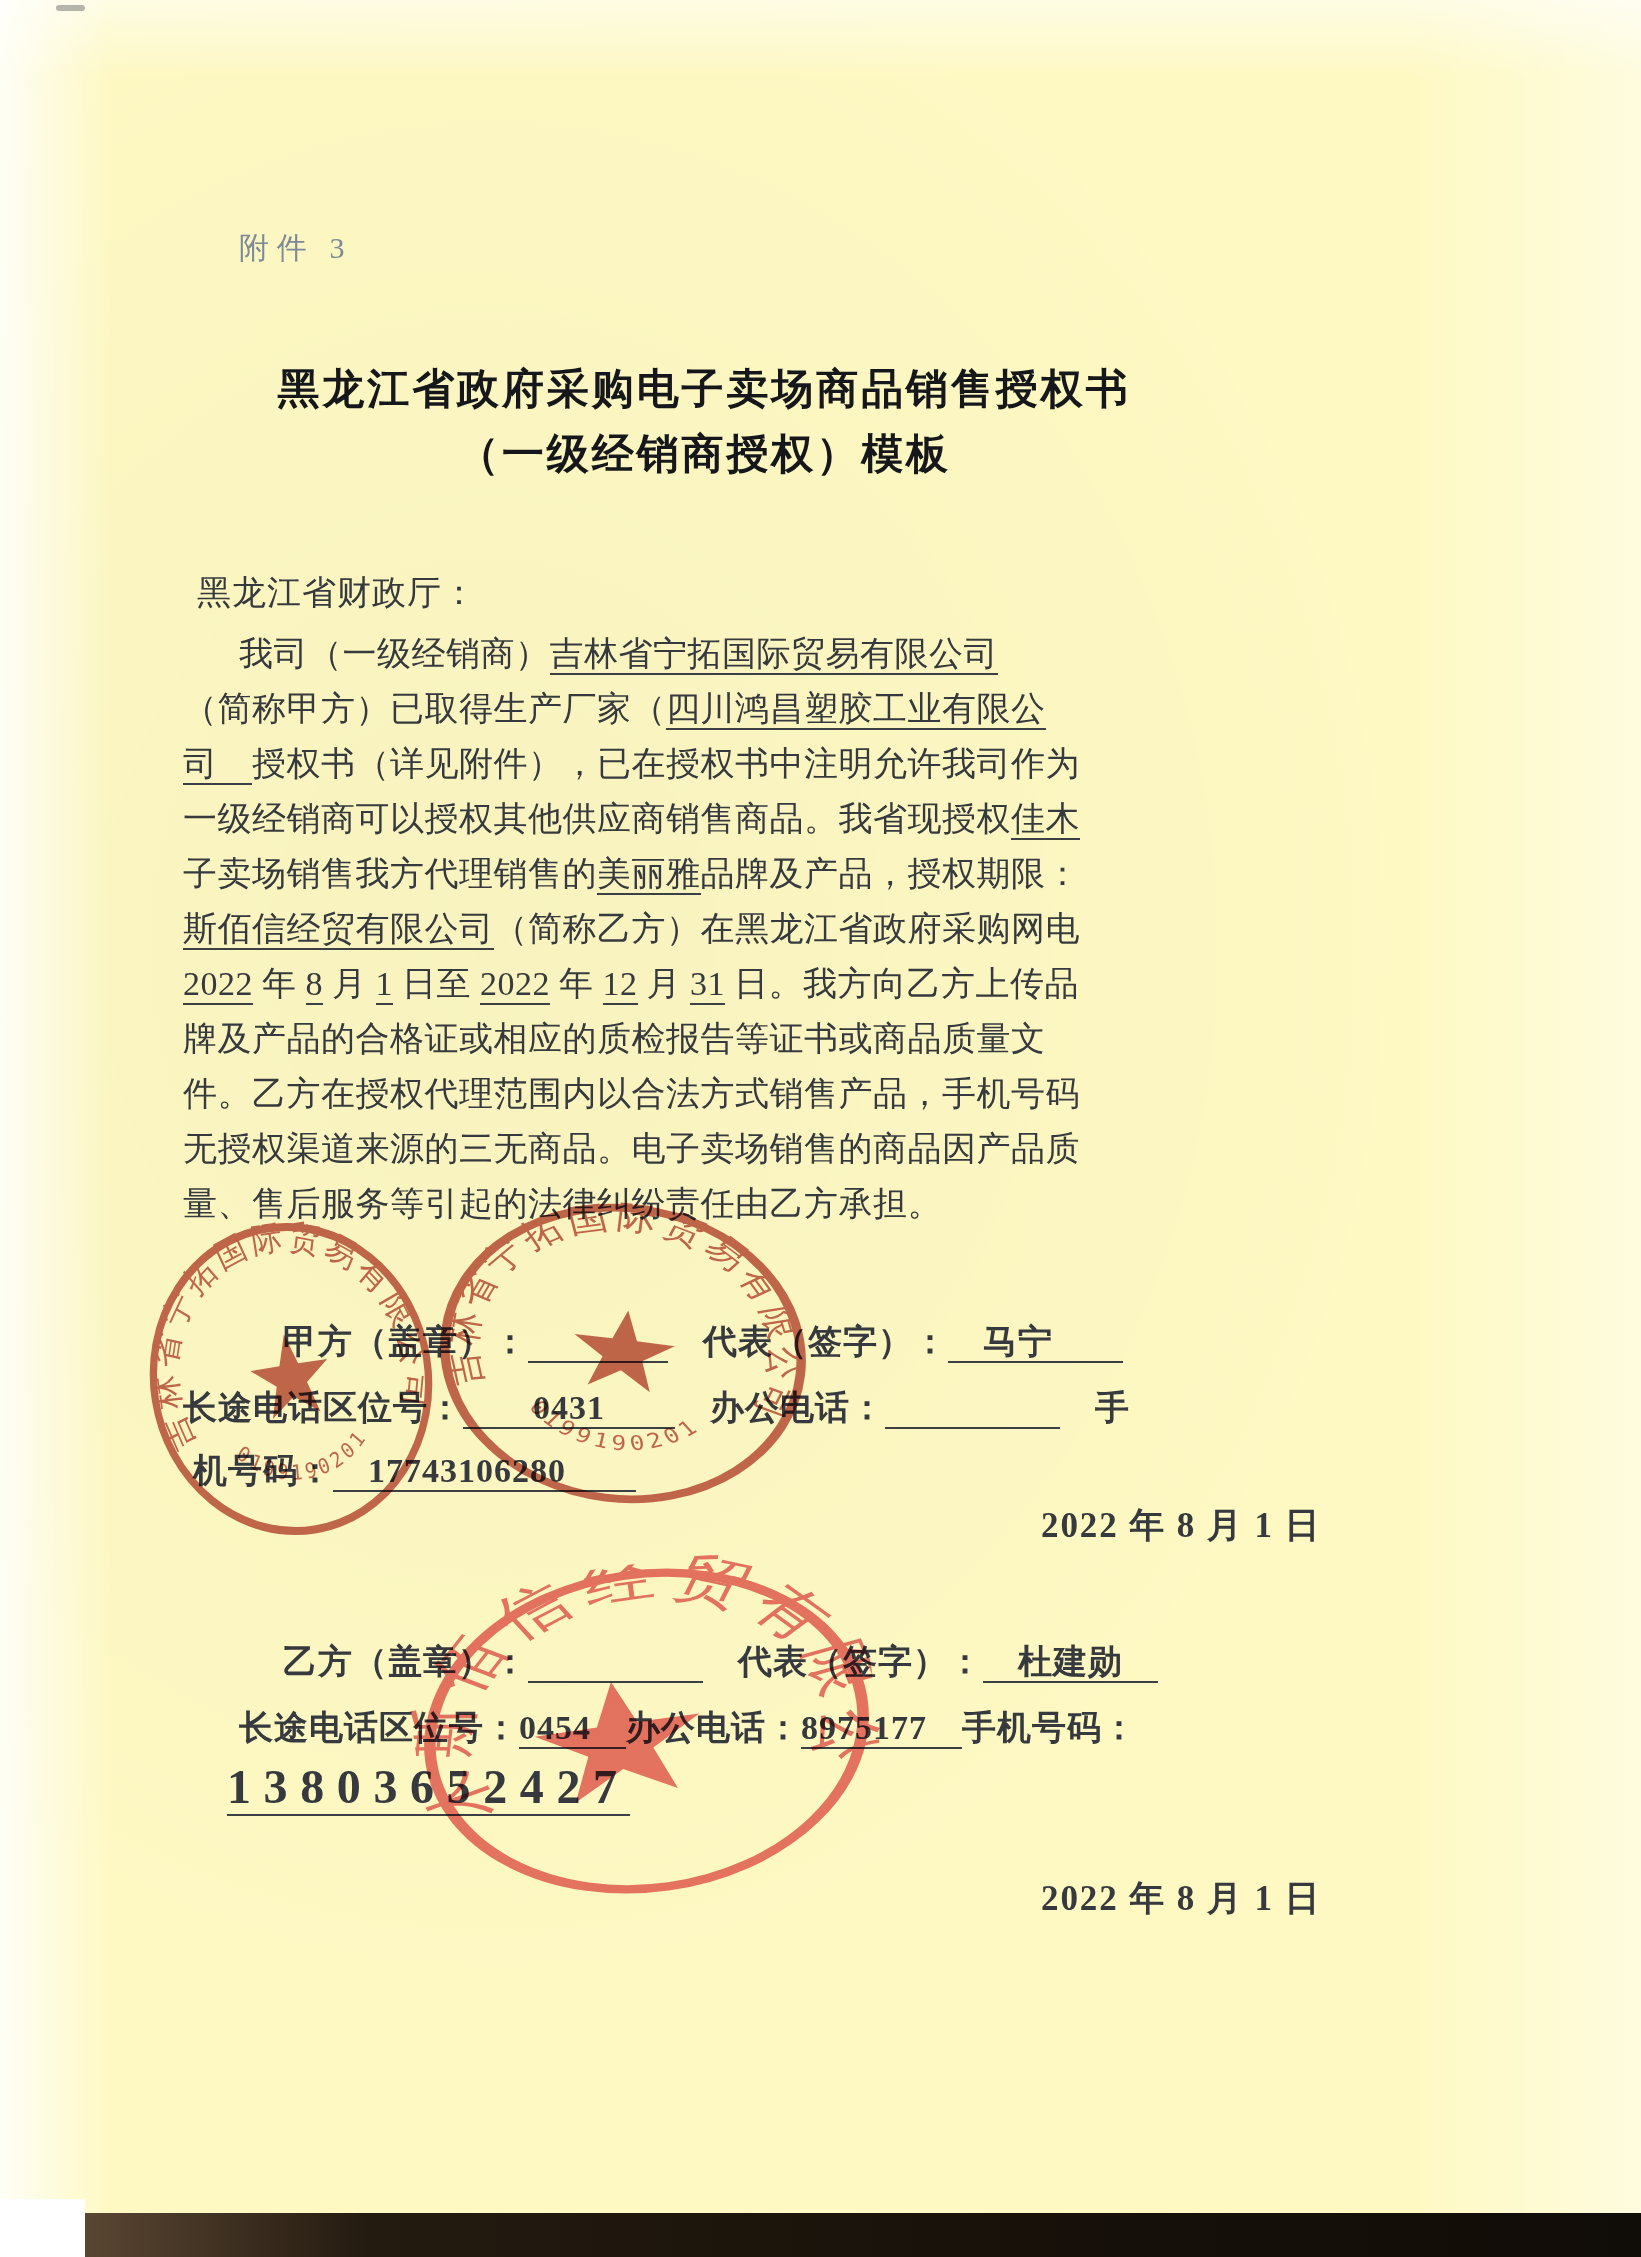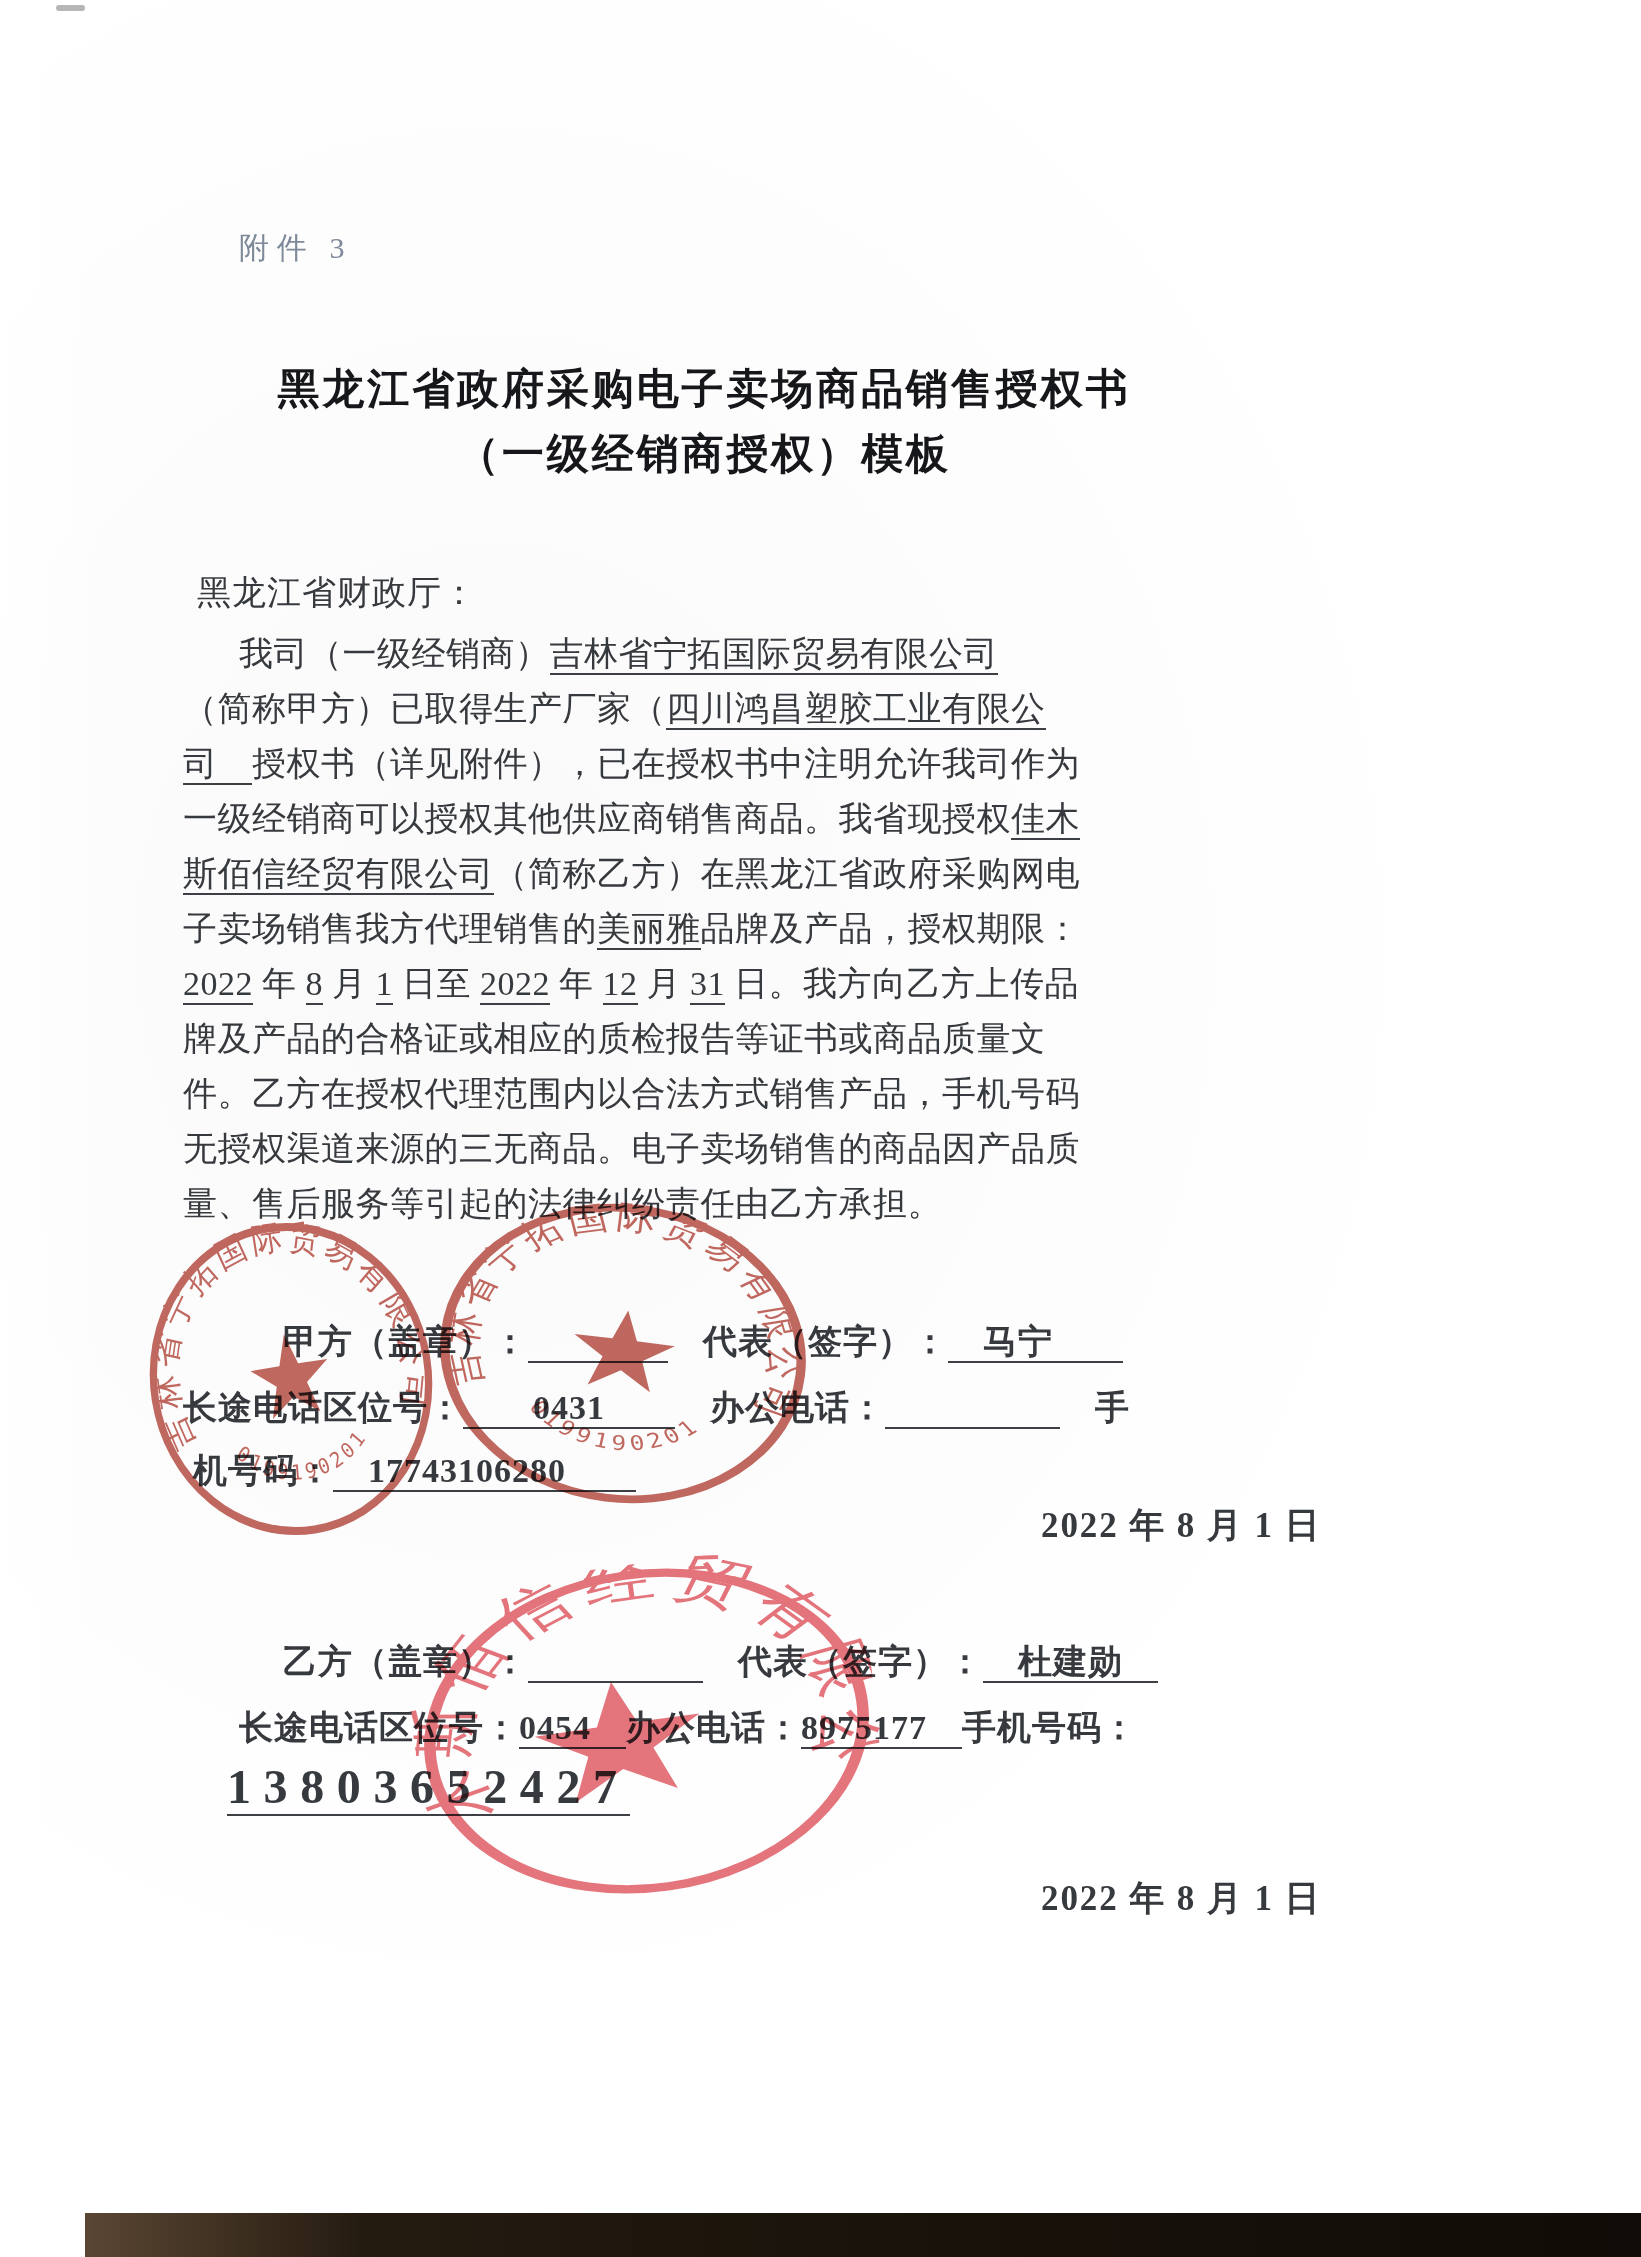--- a/index.html
+++ b/index.html
@@ -1,18 +1,18 @@
 <!DOCTYPE html>
 <html><head>
 <meta charset="utf-8">
 <style>
   html,body{margin:0;padding:0;background:#e8e6e0;}
   .page{
     position:relative;width:1641px;height:2257px;overflow:hidden;
-    background:#ffffff;
+    background:#fef9c3;
     font-family:"Liberation Serif","DejaVu Serif",serif;
     color:#36393d;
   }
   .shade{
     position:absolute;inset:0;pointer-events:none;
     background:
       linear-gradient(90deg, rgba(255,255,255,.85) 0, rgba(255,255,255,0) 111px),
       linear-gradient(270deg, rgba(255,255,255,.45) 0, rgba(255,255,255,0) 232px),
       linear-gradient(180deg, rgba(255,255,255,.55) 0, rgba(255,255,255,0) 77px),
       radial-gradient(ellipse at 30% 42%, rgba(0,0,0,0.025), transparent 60%);
@@ -64,22 +64,22 @@
   <div class="title">黑龙江省政府采购电子卖场商品销售授权书</div>
   <div class="title second">（一级经销商授权）模板</div>
 
   <div class="salutation">黑龙江省财政厅：</div>
 
   <div class="bodyblock">
     <div class="line indent"><span>我司（一级经销商）</span><span class="u">吉林省宁拓国际贸易有限公司</span></div>
     <div class="line"><span>（简称甲方）已取得生产厂家（</span><span class="u">四川鸿昌塑胶工业有限公</span></div>
     <div class="line"><span class="u">司　</span><span>授权书（详见附件），已在授权书中注明允许我司作为</span></div>
     <div class="line"><span>一级经销商可以授权其他供应商销售商品。我省现授权</span><span class="u">佳木</span></div>
+    <div class="line"><span>子卖场销售我方代理销售的</span><span class="u">美丽雅</span><span>品牌及产品，授权期限：</span></div>
     <div class="line"><span class="u">斯佰信经贸有限公司</span><span>（简称乙方）在黑龙江省政府采购网电</span></div>
-    <div class="line"><span>子卖场销售我方代理销售的</span><span class="u">美丽雅</span><span>品牌及产品，授权期限：</span></div>
     <div class="line"><span class="u">2022</span><span> 年 </span><span class="u">8</span><span> 月 </span><span class="u">1</span><span> 日至 </span><span class="u">2022</span><span> 年 </span><span class="u">12</span><span> 月 </span><span class="u">31</span><span> 日。我方向乙方上传品</span></div>
     <div class="line"><span>牌及产品的合格证或相应的质检报告等证书或商品质量文</span></div>
     <div class="line"><span>件。乙方在授权代理范围内以合法方式销售产品，手机号码</span></div>
     <div class="line"><span>无授权渠道来源的三无商品。电子卖场销售的商品因产品质</span></div>
     <div class="line"><span>量、售后服务等引起的法律纠纷责任由乙方承担。</span></div>
   </div>
 
   <div id="rowA1" class="sigrow"><span>甲方（盖章）：</span><span class="u">　　　　</span><span>　代表（签字）：</span><span class="u">　马宁　　</span></div>
   <div id="rowA2" class="sigrow"><span>长途电话区位号：</span><span class="u">　　0431　　</span><span>　办公电话：</span><span class="u">　　　　　</span><span>　手</span></div>
   <div id="rowA3" class="sigrow"><span>机号码：</span><span class="u">　17743106280　　</span></div>

